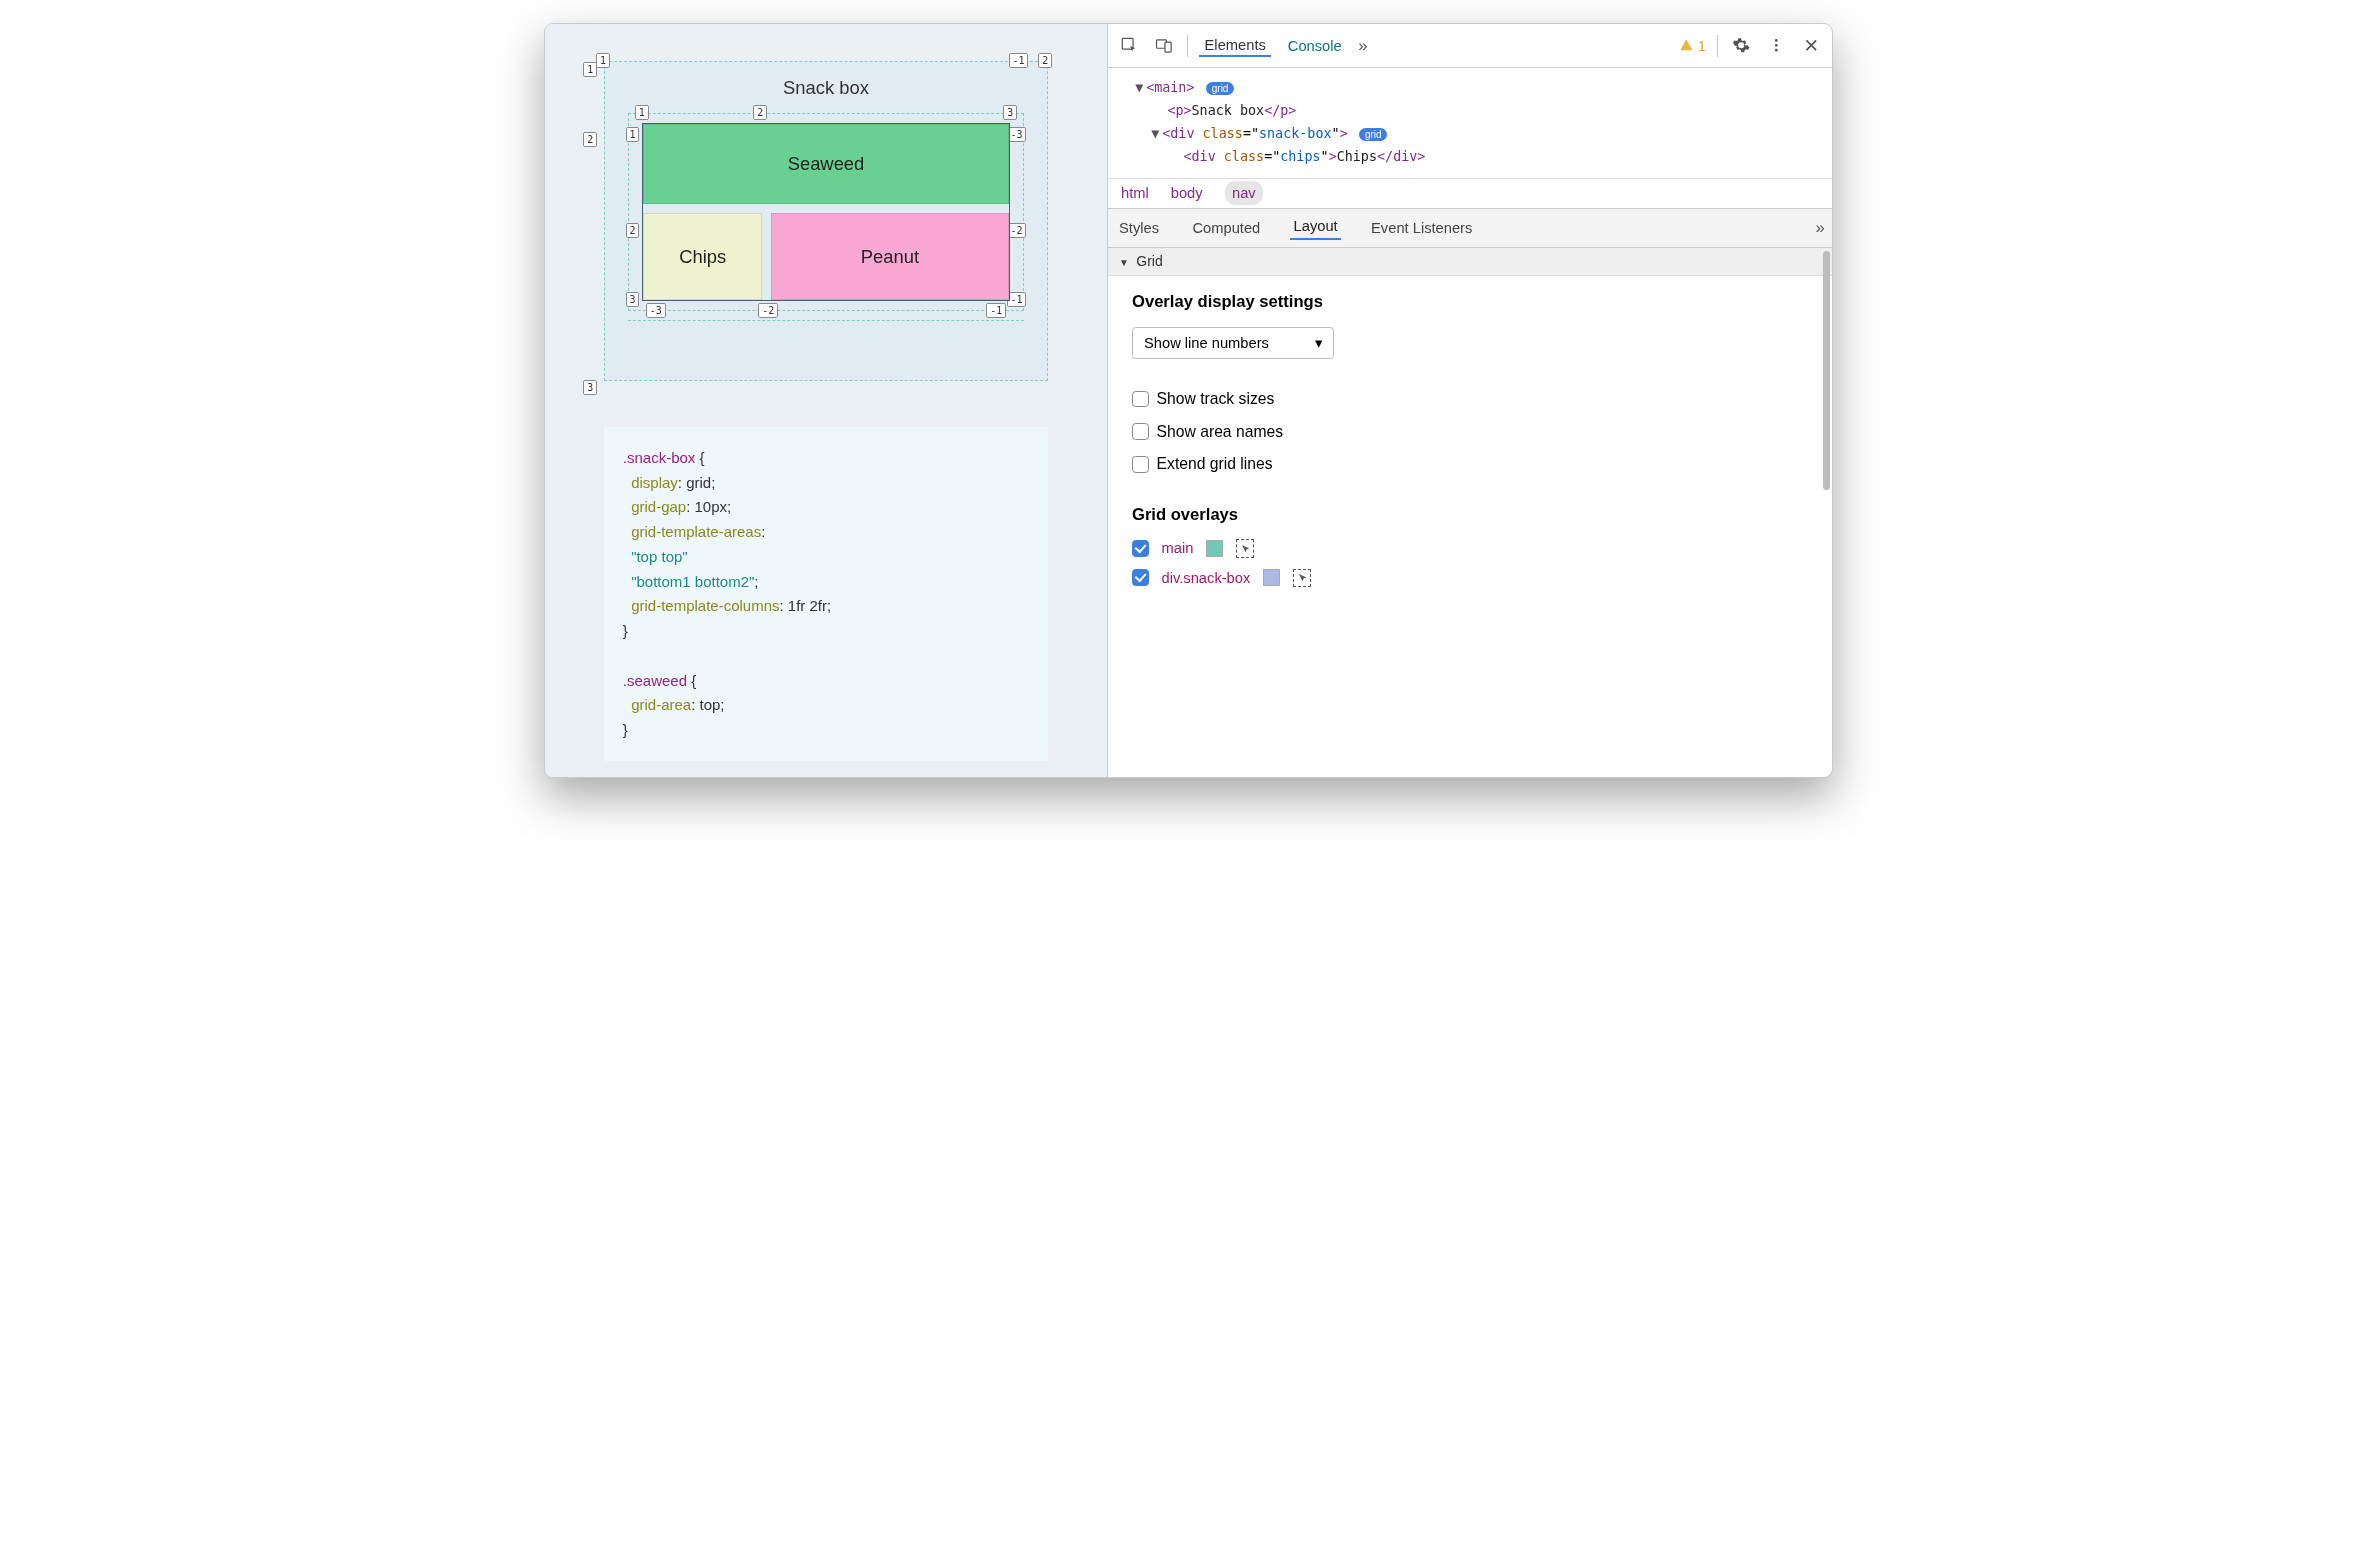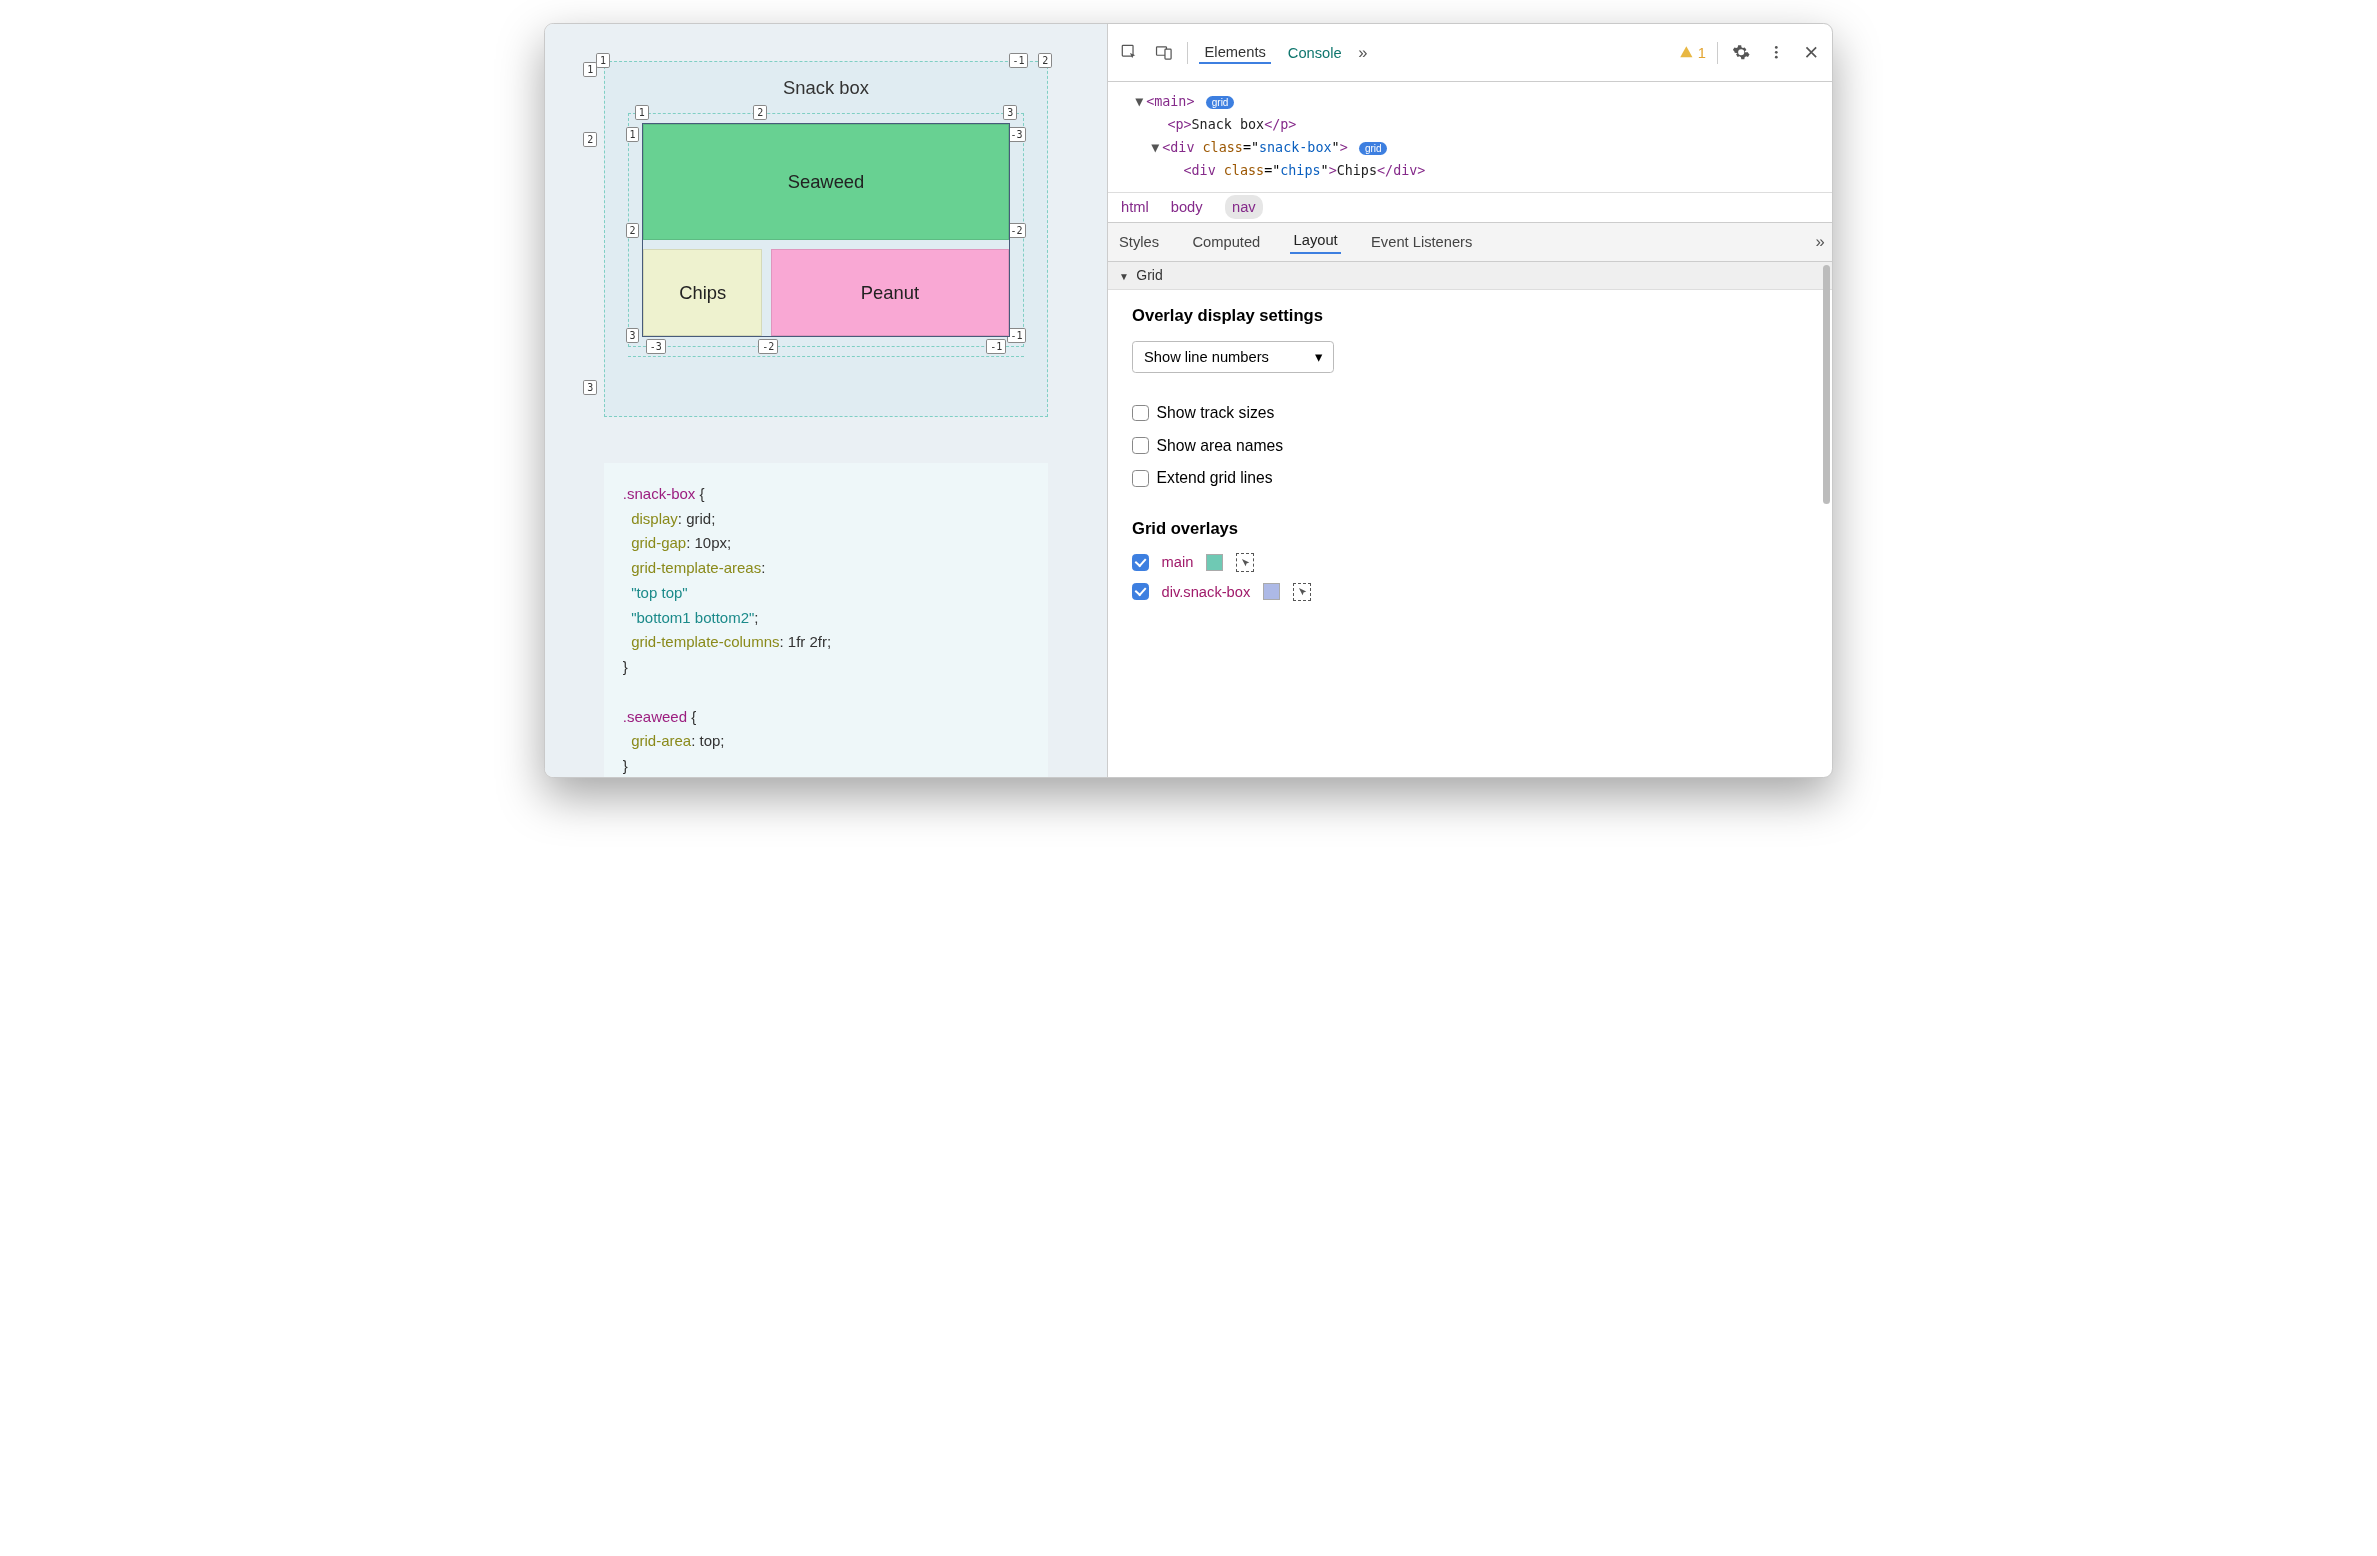--- a/index.html
+++ b/index.html
@@ -5,32 +5,32 @@
 * { box-sizing: border-box; margin: 0; padding: 0; }
 html, body { height: 100%; font-family: "Helvetica Neue", Arial, sans-serif; font-size: 14px; background: #fff; }
 .window { width: 1289px; height: 755px; margin: 23px auto; border: 0.9px solid #c9c9c9; border-radius: 9.2px; box-shadow: 0 18.4px 46px rgba(0,0,0,0.35); display: flex; overflow: hidden; background: #fff; }
 .left-pane { width: 562px; background: #eaf0f4; padding: 37px 18.4px 18.4px 18.4px; display: flex; flex-direction: column; position: relative; }
 .page-view { background: #e0ecf2; padding: 9.2px 23px 23px 23px; margin: 0 41px 0 41px; position: relative; border:0.9px dashed #7fcfc4; }
 .page-title { font-size: 18.4px; color:#333; text-align:center; margin:5.5px 0 14px; }
 .outer-grid { position: relative; border: 0.9px dashed #7fcfc4; }
 .inner-grid-wrap { padding: 9.2px 13px 9.2px 13px; }
 .snack-grid { display: grid; grid-template-columns: 1fr 2fr; grid-gap: 9.2px; grid-template-areas: "top top" "bottom1 bottom2"; border: 0.9px solid #475b7a; position: relative; }
 .cell { display:flex; align-items:center; justify-content:center; font-size:18.4px; color:#222; border:0.9px solid rgba(0,0,0,0.1); }
-.seaweed { grid-area: top; background:#68d192; height:116px; }
+.seaweed { grid-area: top; background:#68d192; height:80px; }
 .chips { grid-area: bottom1; background:#eef2cf; height:87px; }
 .peanut { grid-area: bottom2; background:#f9a8d4; height:87px; }
 
 .ln { position:absolute; font-family: Menlo, monospace; font-size:10px; background:#fff; border:0.9px solid #888; padding:0 2.8px; border-radius:1.8px; color:#333; line-height:13px; }
 .css-block { margin: 46px 41px 0 41px; background:#eef7f9; padding: 18.4px 18.4px; font-family: Liberation Sans, sans-serif; font-size: 15px; line-height: 1.65; white-space: pre; color:#333; }
 .css-sel { color:#9b1d7f; }
 .css-prop { color:#8a8a1a; }
 .css-str { color:#1b8a8a; }
 
 .right-pane { flex:1; display:flex; flex-direction:column; border-left:0.9px solid #ccc; }
-.toolbar { height: 58px; border-bottom:0.9px solid #ccc; display:flex; align-items:center; padding:0 9.2px; gap:11px; }
+.toolbar { height: 44px; border-bottom:0.9px solid #ccc; display:flex; align-items:center; padding:0 9.2px; gap:11px; }
 .tb-ico { width:24px; height:24px; display:flex; align-items:center; justify-content:center; color:#555; }
 .vdiv { width:0.9px; height:22px; background:#ccc; }
 .tab { font-size:14.7px; color:#0f766e; padding:3.7px 5.5px; cursor:default; }
 .tab.active {  color:#333; border-bottom: 2.8px solid #3d7fe0; padding-bottom:1.8px; }
 .more-chev { font-size:16.6px; color:#555; }
 .warn-badge { display:flex; align-items:center; gap:3.7px; color:#e2a430; font-size:14.7px;  }
 .close-x { font-size:18.4px; color:#555; }
 .dom-tree { padding: 9.2px 11px; font-family: Menlo, monospace; font-size:13.4px; line-height:1.7; }
 .dom-line { white-space: pre; }
 .dom-tag { color:#852a8a; }

